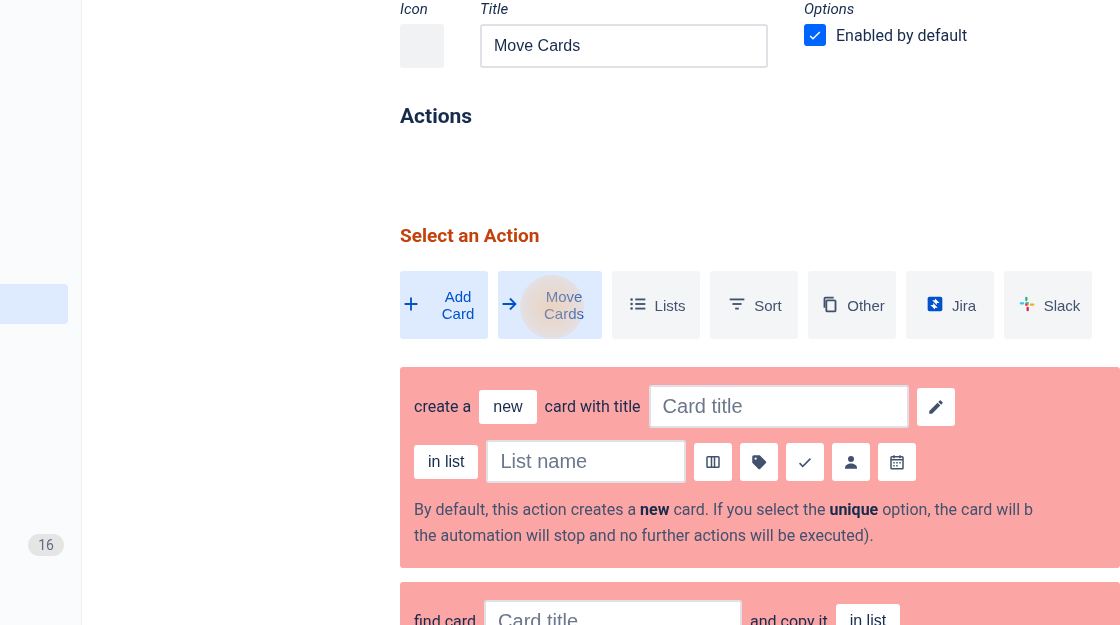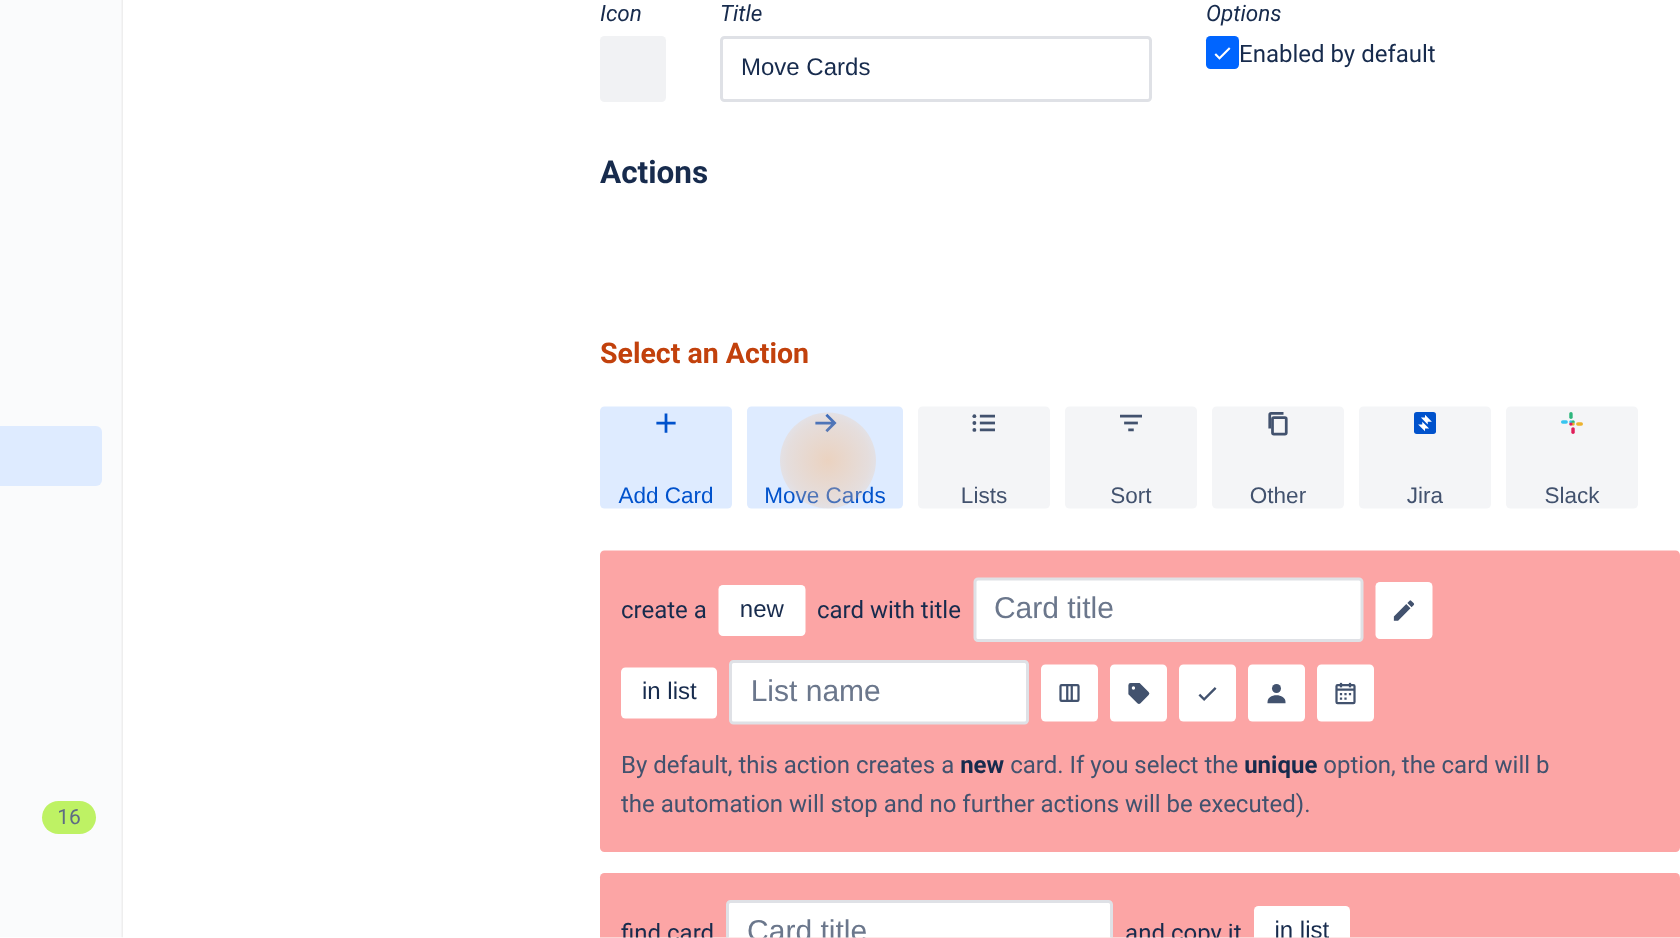--- a/index.html
+++ b/index.html
@@ -28,21 +28,21 @@
       height: 40px;
       background: #deebff;
       border-radius: 0 4px 4px 0;
     }
     .page-badge {
       position: absolute;
       left: 28px;
       top: 534px;
       width: 36px;
       height: 22px;
-      background: #bef264;
+      background: #e5e5e5;
       border-radius: 12px;
       font-size: 14px;
       color: #5e6c84;
       display: flex;
       align-items: center;
       justify-content: center;
     }
     .content {
       position: absolute;
       left: 400px;
@@ -79,20 +79,21 @@
       border: 2px solid #dfe1e6;
       border-radius: 3px;
       padding: 0 12px;
       font-size: 16px;
       color: #172b4d;
     }
     .options-col { }
     .checkbox-row {
       display: flex;
       align-items: center;
+      gap: 10px;
       margin-top: 6px;
     }
     .chk {
       width: 22px;
       height: 22px;
       background: #0065ff;
       border-radius: 3px;
       display: flex;
       align-items: center;
       justify-content: center;
@@ -118,23 +119,22 @@
       gap: 10px;
       margin-top: 24px;
     }
     .action-tile {
       width: 88px;
       height: 68px;
       background: #f4f5f7;
       border: none;
       border-radius: 3px;
       display: flex;
-      flex-direction: column;
-      align-items: center;
-      justify-content: space-between;
+      align-items: center;
+      justify-content: center;
       gap: 6px;
       cursor: pointer;
       color: #42526e;
     }
     .action-tile.active {
       background: #deebff;
       color: #0052cc;
     }
     .action-tile .tile-label { font-size: 15px; }
     .action-tile.active .tile-label { color: #0052cc; }

